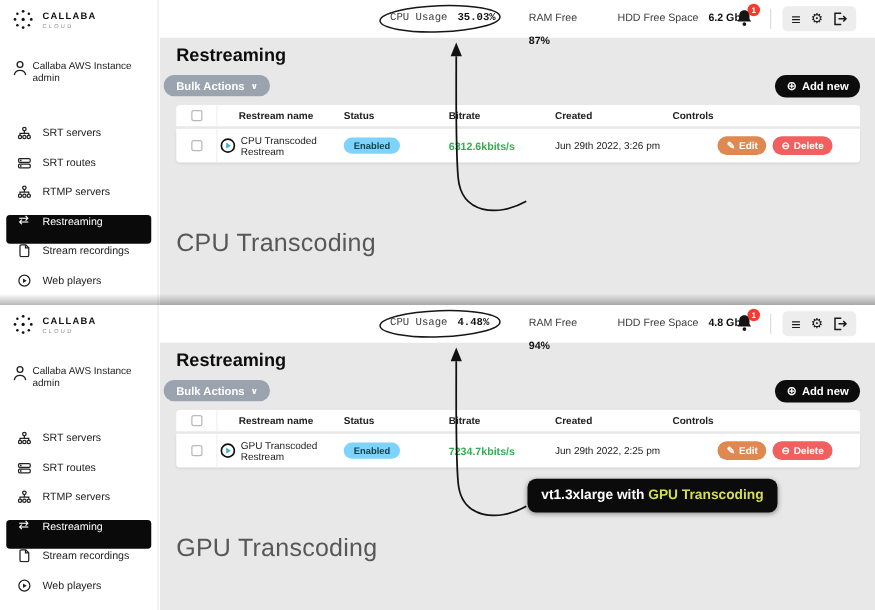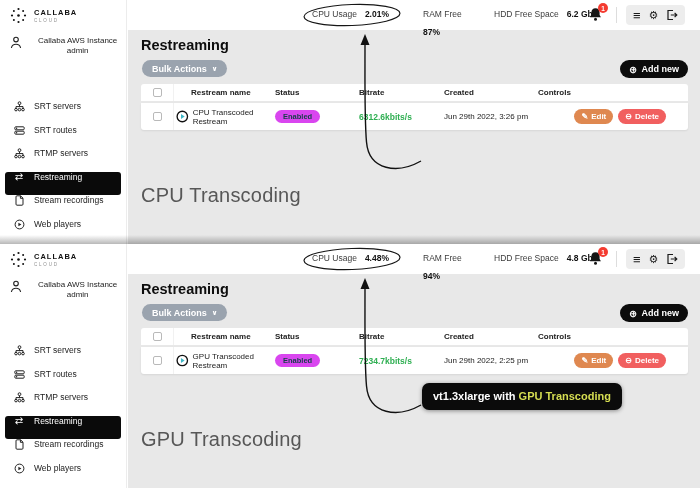--- a/index.html
+++ b/index.html
@@ -9,66 +9,66 @@
   .panel { position:absolute; left:0; width:700px; height:244px; overflow:hidden; }
   .panel.p1 { top:0; }
   .panel.p2 { top:244px; }
   .panel.p1::after { content:''; position:absolute; left:0; right:0; bottom:0; height:9px;
     background:linear-gradient(rgba(0,0,0,0), rgba(0,0,0,0.28)); z-index:9; pointer-events:none; }
 
   
   .topbar { position:absolute; left:0; top:0; width:700px; height:30px; background:#fff; z-index:2; }
   .stat { position:absolute; top:9px; display:flex; gap:8px; font-size:8.5px; color:#3c3c3c; white-space:nowrap; }
   .stat b { color:#111; font-weight:bold; }
-  .stat1 { left:312px; } .stat2 { left:423px;flex-direction:column; } .stat3 { left:494px; }
+  .stat1 { left:312px;font-family:Liberation Mono, monospace; } .stat2 { left:423px;flex-direction:column; } .stat3 { left:494px; }
   .bell-wrap { position:absolute; left:589px; top:7px; width:20px; height:18px; }
   .badge { position:absolute; left:9px; top:-4px; min-width:10px; height:10px; border-radius:5px;
     background:#f43b30; color:#fff; font-size:6.5px; font-weight:bold; display:flex; align-items:center; justify-content:center; }
   .tb-divider { position:absolute; left:616px; top:7px; width:1px; height:16px; background:#ddd; }
   .icon-tray { position:absolute; left:626px; top:5px; height:20px; padding:0 7px; background:#ededed;
     border-radius:4px; display:flex; align-items:center; gap:8px; color:#1a1a1a; }
   .icon-tray .glyph { font-size:11px; line-height:1; }
   .icon-tray .glyph.menu { font-size:13px; font-weight:bold; }
 
   
   .sidebar { position:absolute; left:0; top:0; width:127px; height:244px; background:#fff;
     border-right:1px solid #ececec; z-index:3;padding-left:12px; }
   .logo { position:absolute; left:10px; top:7px; display:flex; align-items:center; gap:7px; }
   .logo-text .l1 { font-size:7.5px; font-weight:800; letter-spacing:1px; color:#111; }
   .logo-text .l2 { font-size:4.5px; color:#909090; letter-spacing:1.8px; margin-top:1px; }
-  .user { position:absolute; left:10px; top:36px; display:flex; gap:16px; align-items:flex-start;text-align:center; }
+  .user { position:absolute; left:10px; top:48px; display:flex; gap:4px; align-items:flex-start; }
   .user .utext { font-size:8px; color:#222; line-height:1.3; }
   .nav { position:absolute; left:0; top:101px; right:0; }
   .nav-item { height:23.5px; display:flex; align-items:flex-start; gap:9px; padding-left:13px;
     font-size:8.5px; color:#1b1b1b; cursor:pointer; }
   .nav-item .nicon { width:12px; display:flex; justify-content:center; align-items:center; }
   .nav-item.active { background:#0a0a0a; color:#fff; margin:0 5px; padding-left:8px; border-radius:3px; }
   .nav-item.active .nicon { color:#fff; }
   .restream-glyph { font-size:10px; line-height:1; }
 
   
   .main { position:absolute; left:128px; top:30px; right:0; bottom:0; background:#e8e8e8; z-index:1; }
   .page-title { position:absolute; left:13px; top:7px; font-size:14.5px; font-weight:bold; color:#0d0d0d; }
-  .toolbar { position:absolute; left:14px; right:12px; top:30px; height:20px; }
+  .toolbar { position:absolute; left:3px; right:12px; top:30px; height:20px; }
   .bulk-btn { position:absolute; left:0; top:0; height:17px; padding:0 10px; border-radius:9px;
     background:#9aa3ae; color:#fff; font-size:9px; font-weight:bold; display:flex; align-items:center; gap:5px; cursor:pointer; }
   .bulk-btn .chev { font-size:7px; }
   .addnew-btn { position:absolute; right:0; top:0; height:18px; padding:0 9px; border-radius:10px;
     background:#0c0c0c; color:#fff; font-size:9px; font-weight:bold; display:flex; align-items:center; gap:4px; cursor:pointer; }
   .addnew-btn .plus { font-size:10px; }
 
   .table { position:absolute; left:13px; right:12px; top:54px; }
   .trow { display:grid; grid-template-columns:33px 101px 84px 85px 94px 1fr; align-items:center; background:#fff; }
   .thead { height:17px; border-radius:3px 3px 0 0; font-size:8px; font-weight:bold; color:#222; margin-bottom:2px; }
   .tdata { height:27px; border-radius:0 0 3px 3px; font-size:8px; color:#222; box-shadow:0 1px 2px rgba(0,0,0,0.08); }
   .cell-check { display:flex; align-items:center; justify-content:center; align-self:stretch; border-right:1px solid #f1f1f1; }
   .checkbox { width:9px; height:9px; border:1px solid #b9b9b9; border-radius:2px; background:#fff; cursor:pointer; }
   .cell-name-h { padding-left:17px; }
   .cell-name { display:flex; align-items:center; gap:4px; padding-left:2px; }
-  .status-badge { display:inline-block; background:#d946ef; color:#123f46; font-size:7.5px; font-weight:bold;
+  .status-badge { display:inline-block; background:#7dd3fc; color:#123f46; font-size:7.5px; font-weight:bold;
     padding:2px 8px; border-radius:7px; }
   .bitrate { color:#2faf52; font-size:8.5px; font-weight:bold; }
   .cell-controls { display:flex; justify-content:flex-end; gap:5px; padding-right:22px; }
   .btn-edit, .btn-delete { height:15px; padding:0 7px; border-radius:8px; color:#fff; font-size:8px; font-weight:bold;
     display:flex; align-items:center; gap:3px; cursor:pointer; border:none; }
   .btn-edit { background:#df8850; }
   .btn-delete { background:#f15f5f; }
   .btn-edit .bicon, .btn-delete .bicon { font-size:8px; }
 
   .caption { position:absolute; left:13px; top:154px; font-size:20px; color:#575757; letter-spacing:0.2px; }
@@ -84,21 +84,21 @@
 </head>
 <body>
 
 <div class="stage">
 
   <section class="panel p1">
 
     <div class="topbar">
       <div class="stat stat1">
         <span>CPU Usage</span>
-        <b>2.01%</b>
+        <b>35.03%</b>
       </div>
       <div class="stat stat2">
         <span>RAM Free</span>
         <b>87%</b>
       </div>
       <div class="stat stat3">
         <span>HDD Free Space</span>
         <b>6.2 Gb</b>
       </div>
       <div class="bell-wrap">

